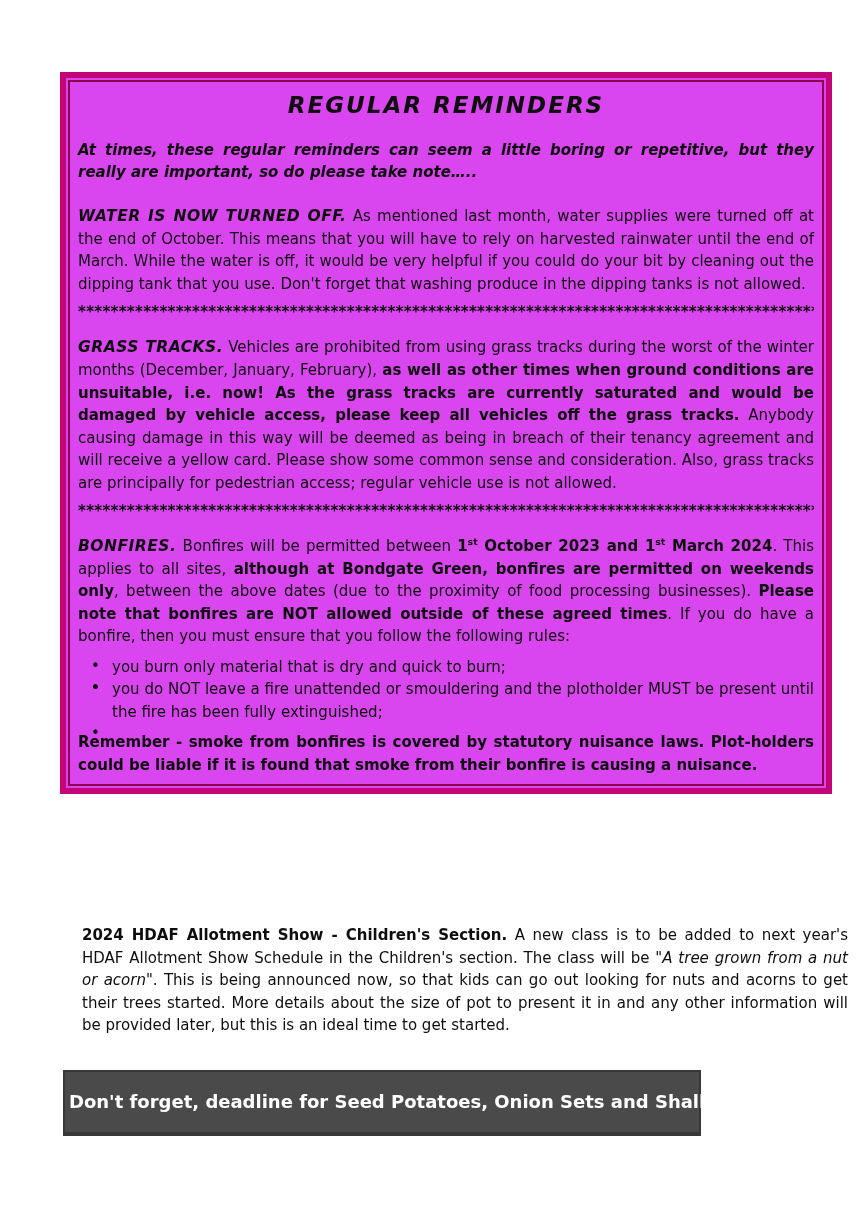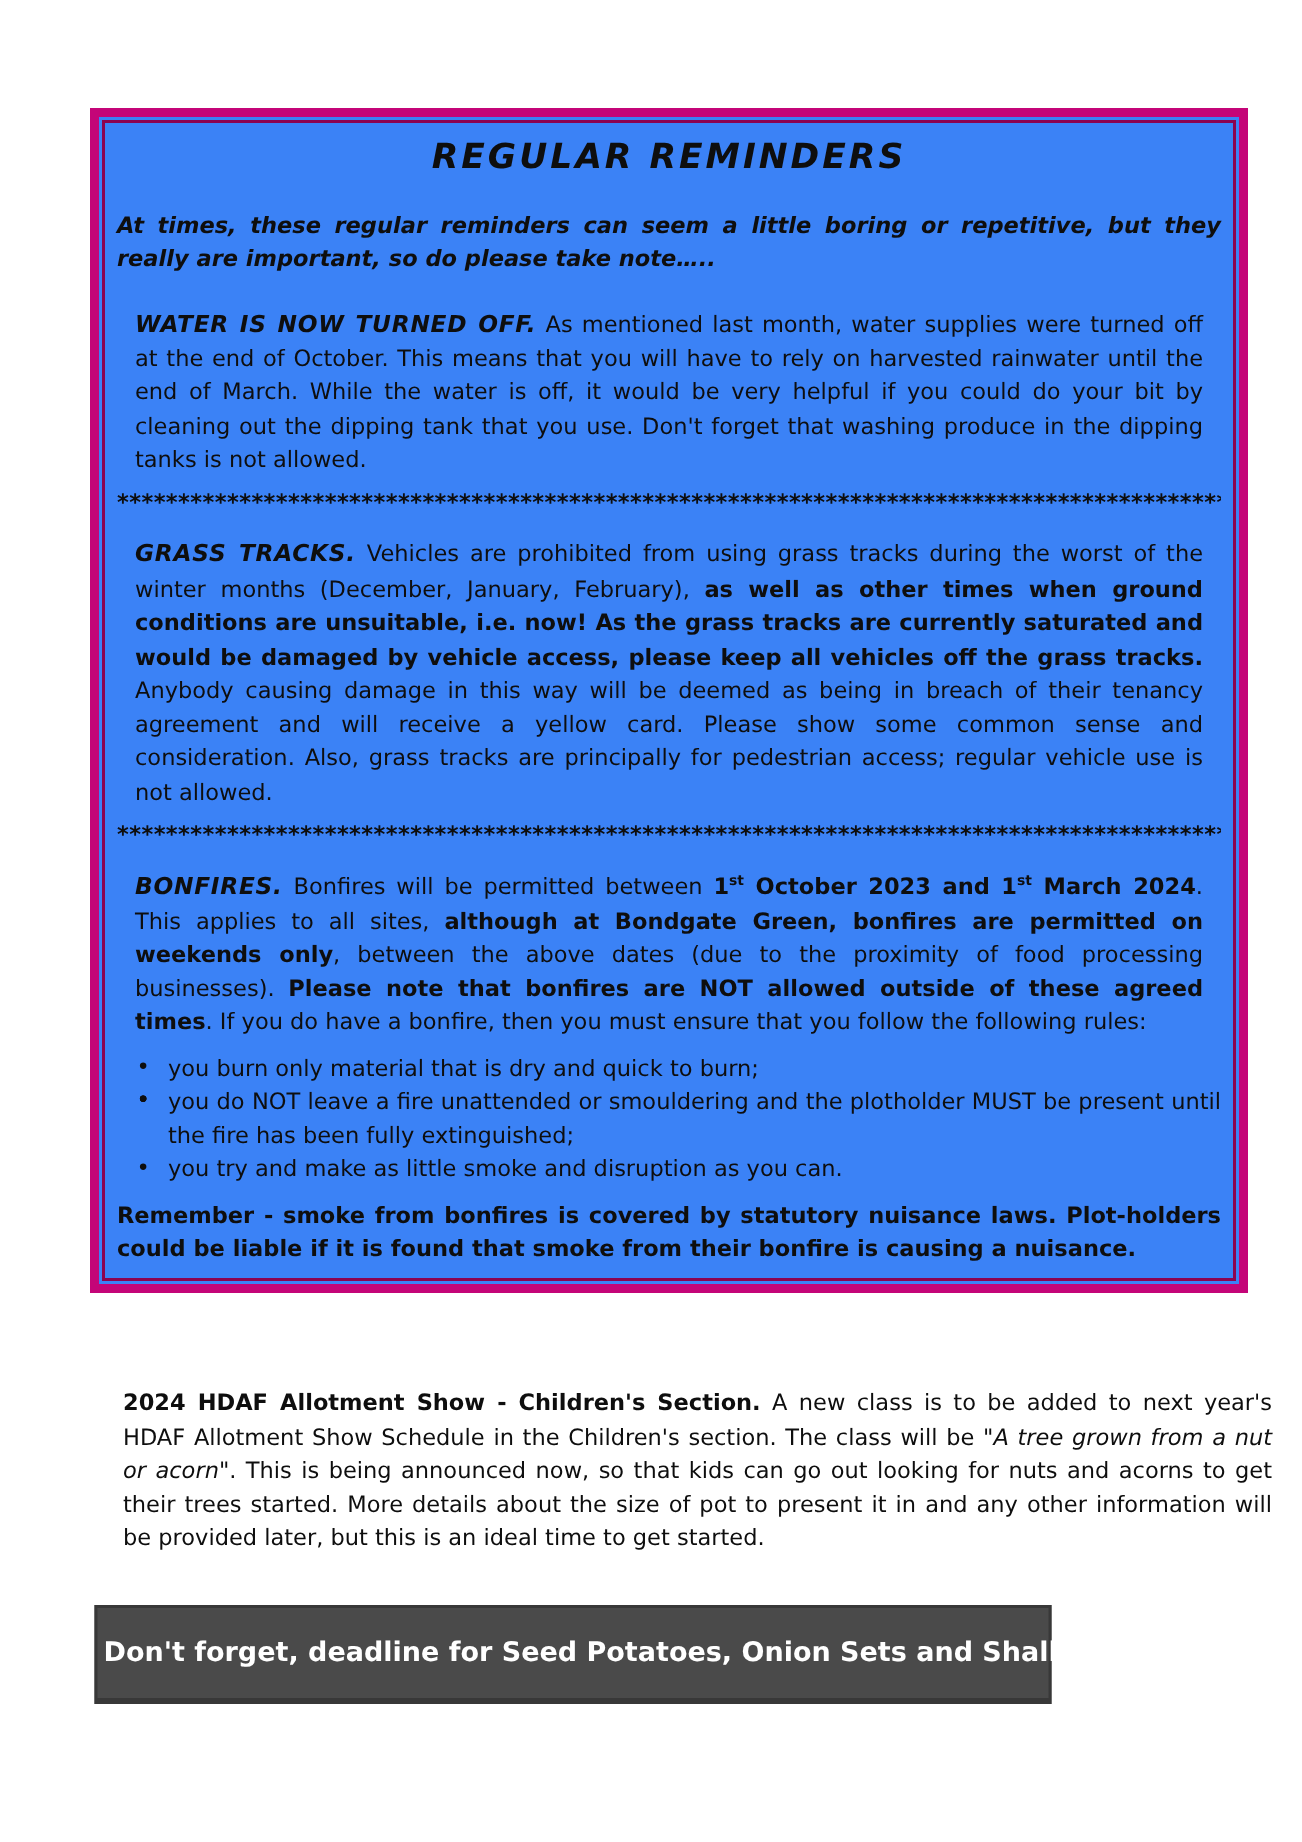--- a/index.html
+++ b/index.html
@@ -17,21 +17,21 @@
 
   
   .reminder-box {
     box-sizing: border-box;
     position: absolute;
     left: 60px;
     top: 72px;
     width: 772px;
     border: 6px solid var(--magenta, #C40578);
     padding: 2px;
-    background: #3b82f6;
+    background: #d946ef;
   }
   .box-inner {
     border: 2px solid var(--magenta_dark, #8C0350);
     padding: 4px 8px 8px;
   }
 
   .title {
     margin: 2px 0 10px;
     text-align: center;
     font-size: 23px;
@@ -40,21 +40,21 @@
     letter-spacing: 2px;
   }
 
   .intro {
     margin: 16px 0 21px;
     font-weight: bold;
     font-style: italic;
     text-align: justify;
   }
 
-  .para { margin: 0 12px 6px; text-align: justify; }
+  .para { margin: 0 0 6px; text-align: justify; }
 
   .h {
     font-weight: bold;
     font-style: italic;
     font-size: 15.5px;
     letter-spacing: 0.5px;
   }
   .b { font-weight: bold; }
   .i { font-style: italic; }
 
@@ -122,21 +122,21 @@
 
       <div class="stars">************************************************************************************************</div>
 
       <p class="para"><span class="h">BONFIRES.</span><span>  Bonfires will be permitted between </span><span class="b"><span>1</span><sup>st</sup><span> October 2023 and 1</span><sup>st</sup><span> March 2024</span></span><span>.  This applies to all sites, </span><span class="b">although at Bondgate Green, bonfires are permitted on weekends only</span><span>, between the above dates (due to the proximity of food processing businesses).  </span><span class="b">Please note that bonfires are NOT allowed outside of these agreed times</span><span>.  If you do have a bonfire, then you must ensure that you follow the following rules:</span></p>
 
       <div class="bullets">
         <div class="bullet-row"><span class="bullet-dot">•</span><span>you burn only material that is dry and quick to burn;</span></div>
         <div class="bullet-row"><span class="bullet-dot">•</span></div>
         <div class="bullet-row"><span class="bullet-dot">•</span></div>
         <div class="bullet-row"><span class="bullet-dot">•</span><span>you do NOT leave a fire unattended or smouldering and the plotholder MUST be present until the fire has been fully extinguished;</span></div>
-        <div class="bullet-row"><span class="bullet-dot">•</span><span>you try and make as little smoke and disruption as you can.</span></div>
+        <div class="bullet-row"><span class="bullet-dot">•</span></div>
       </div>
 
       <p class="remember">Remember - smoke from bonfires is covered by statutory nuisance laws.  Plot-holders could be liable if it is found that smoke from their bonfire is causing a nuisance.</p>
 
     </div>
   </div>
 
   <p class="show-para"><span class="b">2024 HDAF Allotment Show - Children's Section.</span><span>  A new class is to be added to next year's HDAF Allotment Show Schedule in the Children's section.  The class will be "</span><span class="i">A tree grown from a nut or acorn</span><span>".  This is being announced now, so that kids can go out looking for nuts and acorns to get their trees started.  More details about the size of pot to present it in and any other information will be provided later, but this is an ideal time to get started.</span></p>
 
   <div class="banner"><span>Don't forget, deadline for Seed Potatoes, Onion Sets and Shallot orders is 19</span><sup>th</sup><span> November.</span></div>

